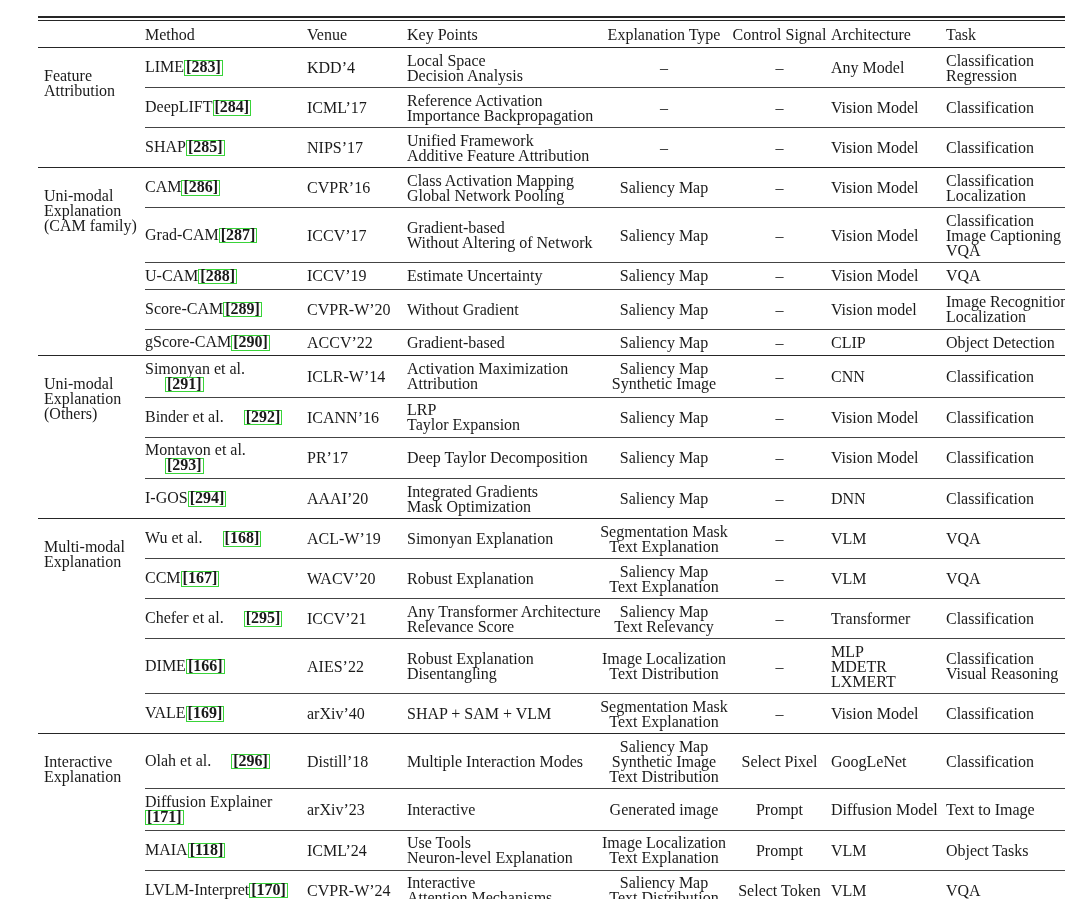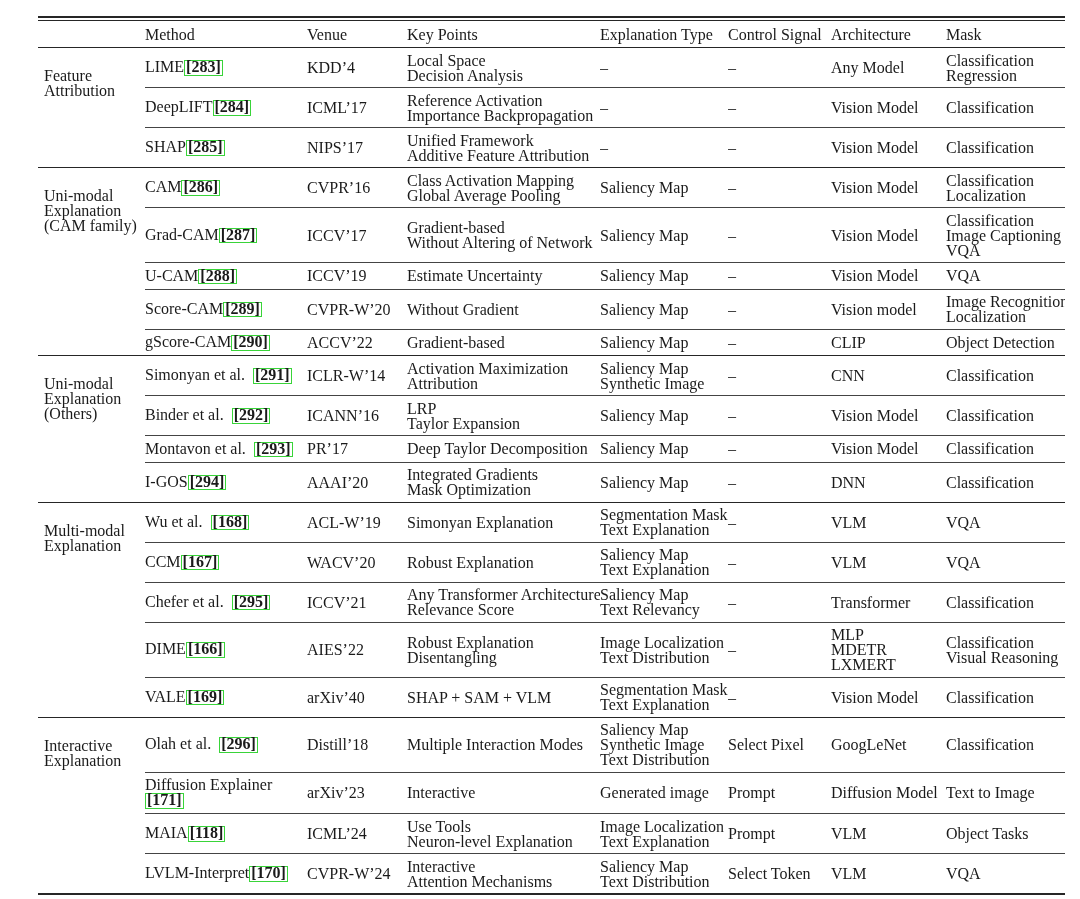--- a/index.html
+++ b/index.html
@@ -32,38 +32,38 @@
     vertical-align: middle;
     text-align: left;
     font-weight: normal;
     line-height: 15px;
     overflow: hidden;
   }
   thead th {
     border-bottom: 1.3px solid #262626;
     height: 17px;
   }
-  th.c-center, td.c-center { text-align: left; padding-right: 0; }
+  th.c-center, td.c-center { text-align: center; padding-right: 0; }
   td.rb { border-bottom: 1px solid #444444; }
   .gb { border-bottom: 1.4px solid #262626; }
   td.cat-cell {
     vertical-align: top;
     padding-top: 20px;
     padding-left: 6px;
   }
   .cell-line { white-space: nowrap; }
   .cite {
     display: inline-block;
     border: 1.4px solid #39d439;
     line-height: 12px;
     padding: 0 1px 1.5px 1px;
     vertical-align: 0px;
     font-weight: bold;
   }
-  .gap { margin-left: 8px; }
+  .gap { margin-left: 20px; }
 </style>
 </head>
 <body>
 
 <div class="table-anchor">
   <div class="toprule"></div>
   <table class="paper-table" id="tbl">
     <colgroup id="cols">
         <col style="width: 107px;">
         <col style="width: 162px;">
@@ -76,21 +76,21 @@
       </colgroup>
     <thead>
         <tr>
           <th></th>
           <th>Method</th>
           <th>Venue</th>
           <th>Key Points</th>
           <th class="c-center">Explanation Type</th>
           <th class="c-center">Control Signal</th>
           <th>Architecture</th>
-          <th>Mask</th>
+          <th>Task</th>
         </tr>
       </thead>
     <tbody>
         <tr>
           <td class="cat-cell gb" rowspan="3">
             <div class="cell-line">Feature</div>
             <div class="cell-line">Attribution</div>
           </td>
           <td class="rb"><span>LIME</span><span class="cite">[283]</span></td>
           <td class="rb">KDD’4</td>
@@ -149,21 +149,21 @@
         <tr>
           <td class="cat-cell gb" rowspan="5">
             <div class="cell-line">Uni-modal</div>
             <div class="cell-line">Explanation</div>
             <div class="cell-line">(CAM family)</div>
           </td>
           <td class="rb"><span>CAM</span><span class="cite">[286]</span></td>
           <td class="rb">CVPR’16</td>
           <td class="rb">
             <div class="cell-line">Class Activation Mapping</div>
-            <div class="cell-line">Global Average Pooling</div>
+            <div class="cell-line">Global Network Pooling</div>
           </td>
           <td class="c-center rb">
             <div class="cell-line">Saliency Map</div>
           </td>
           <td class="c-center rb">–</td>
           <td class="rb">
             <div class="cell-line">Vision Model</div>
           </td>
           <td class="rb">
             <div class="cell-line">Classification</div>

